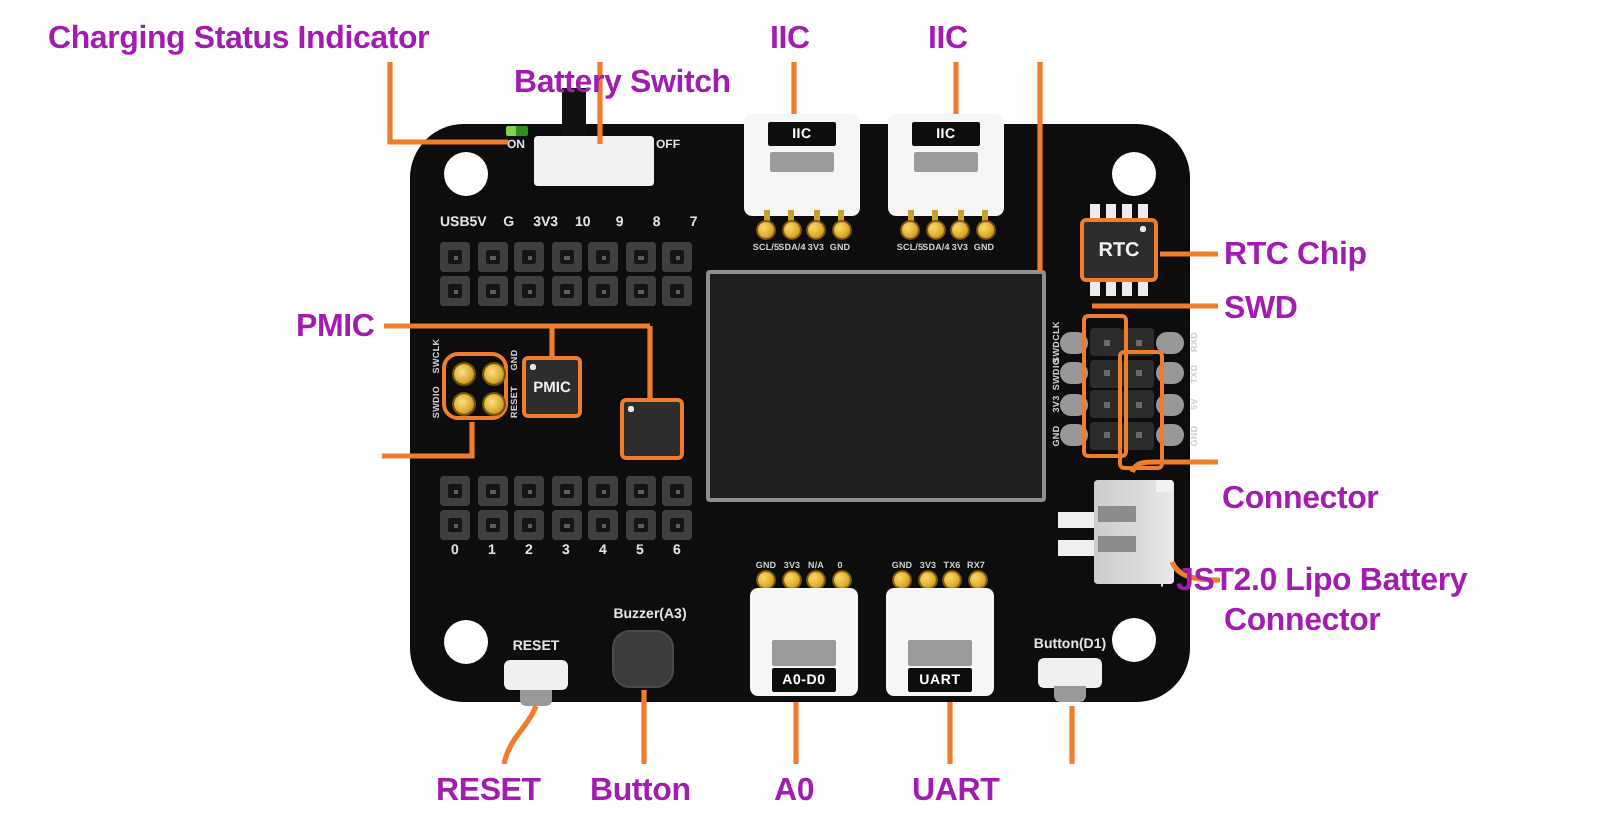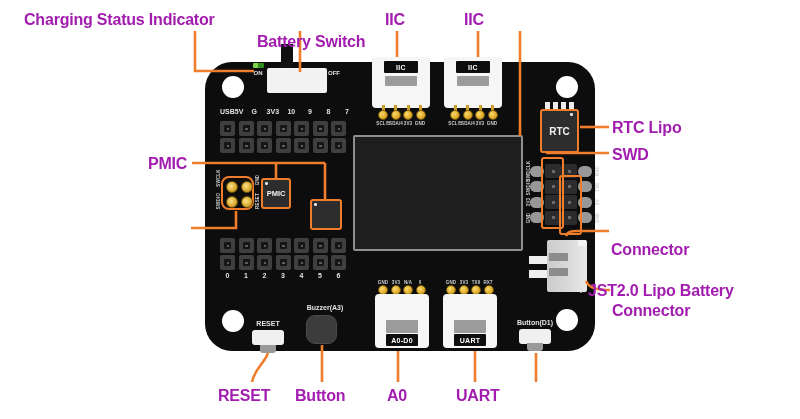--- a/index.html
+++ b/index.html
@@ -184,21 +184,21 @@
   <div class="strip" style="left:454px;top:334px;width:32px;height:12px;">UART</div>
 
   <div class="rtcpin" style="left:545px;top:102px;"></div>
   <div class="rtcpin" style="left:553px;top:102px;"></div>
   <div class="rtcpin" style="left:561px;top:102px;"></div>
   <div class="rtcpin" style="left:569px;top:102px;"></div>
   <div class="rtcpin" style="left:545px;top:141px;"></div>
   <div class="rtcpin" style="left:553px;top:141px;"></div>
   <div class="rtcpin" style="left:561px;top:141px;"></div>
   <div class="rtcpin" style="left:569px;top:141px;"></div>
-  <div class="chip" style="left:540px;top:109px;width:39px;height:44px;font-size:10px;">
+  <div class="chip" style="left:540px;top:109px;width:39px;height:32px;font-size:10px;">
     <span>RTC</span>
   </div>
   <div class="dot" style="left:570px;top:113px;width:2.5px;height:2.5px;"></div>
 
   <div class="pad" style="left:530px;top:165.5px;"></div>
   <div class="pad" style="left:530px;top:181px;"></div>
   <div class="pad" style="left:530px;top:196.5px;"></div>
   <div class="pad" style="left:530px;top:212px;"></div>
   <div class="pad" style="left:578px;top:165.5px;"></div>
   <div class="pad" style="left:578px;top:181px;"></div>
@@ -275,21 +275,21 @@
     <path d="M322 345 V382"></path>
     <path d="M398 351 V382"></path>
     <path d="M475 351 V382"></path>
     <path d="M536 353 V382"></path>
   </svg>
 
   <div class="co" style="left:24px;top:11px;">Charging Status Indicator</div>
   <div class="co" style="left:257px;top:11px;margin-top:22px;">Battery Switch</div>
   <div class="co" style="left:385px;top:11px;">IIC</div>
   <div class="co" style="left:464px;top:11px;">IIC</div>
-  <div class="co" style="left:612px;top:119px;">RTC Lipo</div>
+  <div class="co" style="left:612px;top:119px;">RTC Chip</div>
   <div class="co" style="left:612px;top:146px;">SWD</div>
   <div class="co" style="left:611px;top:241px;">Connector</div>
   <div class="co" style="left:588px;top:282px;">JST2.0 Lipo Battery</div>
   <div class="co" style="left:612px;top:302px;">Connector</div>
   <div class="co" style="left:148px;top:155px;">PMIC</div>
   <div class="co" style="left:218px;top:387px;">RESET</div>
   <div class="co" style="left:295px;top:387px;">Button</div>
   <div class="co" style="left:387px;top:387px;">A0</div>
   <div class="co" style="left:456px;top:387px;">UART</div>
 </div>

